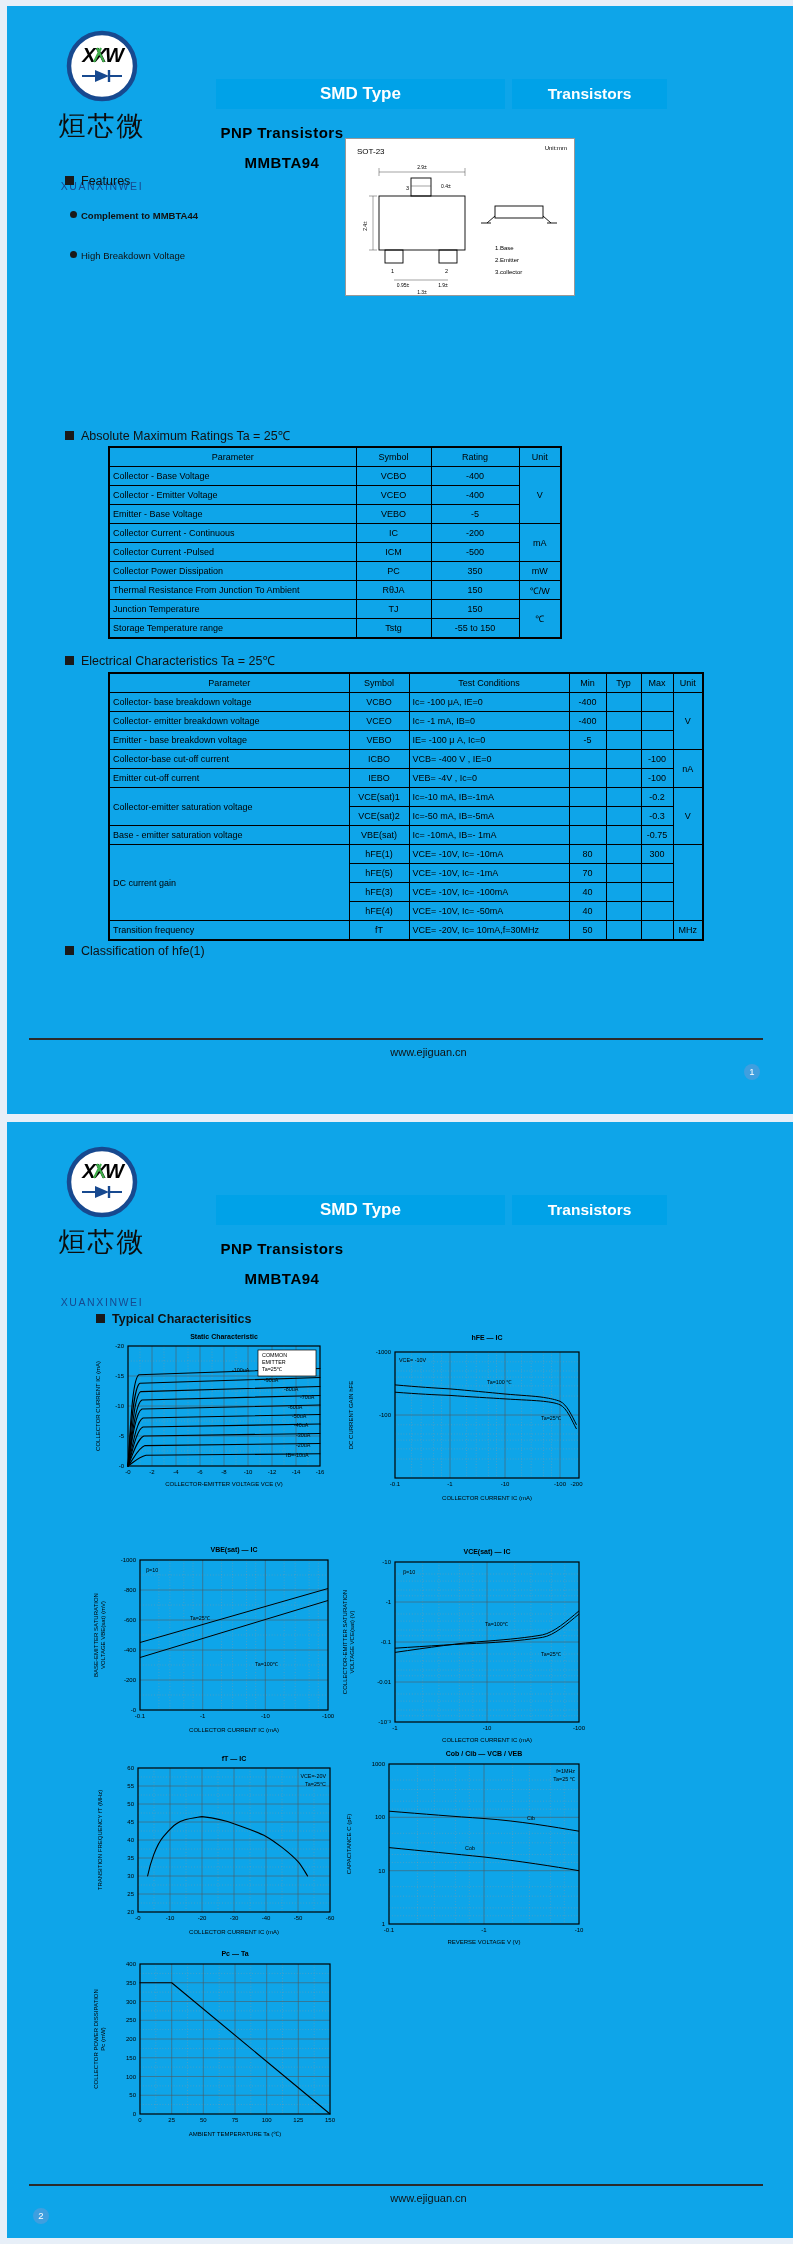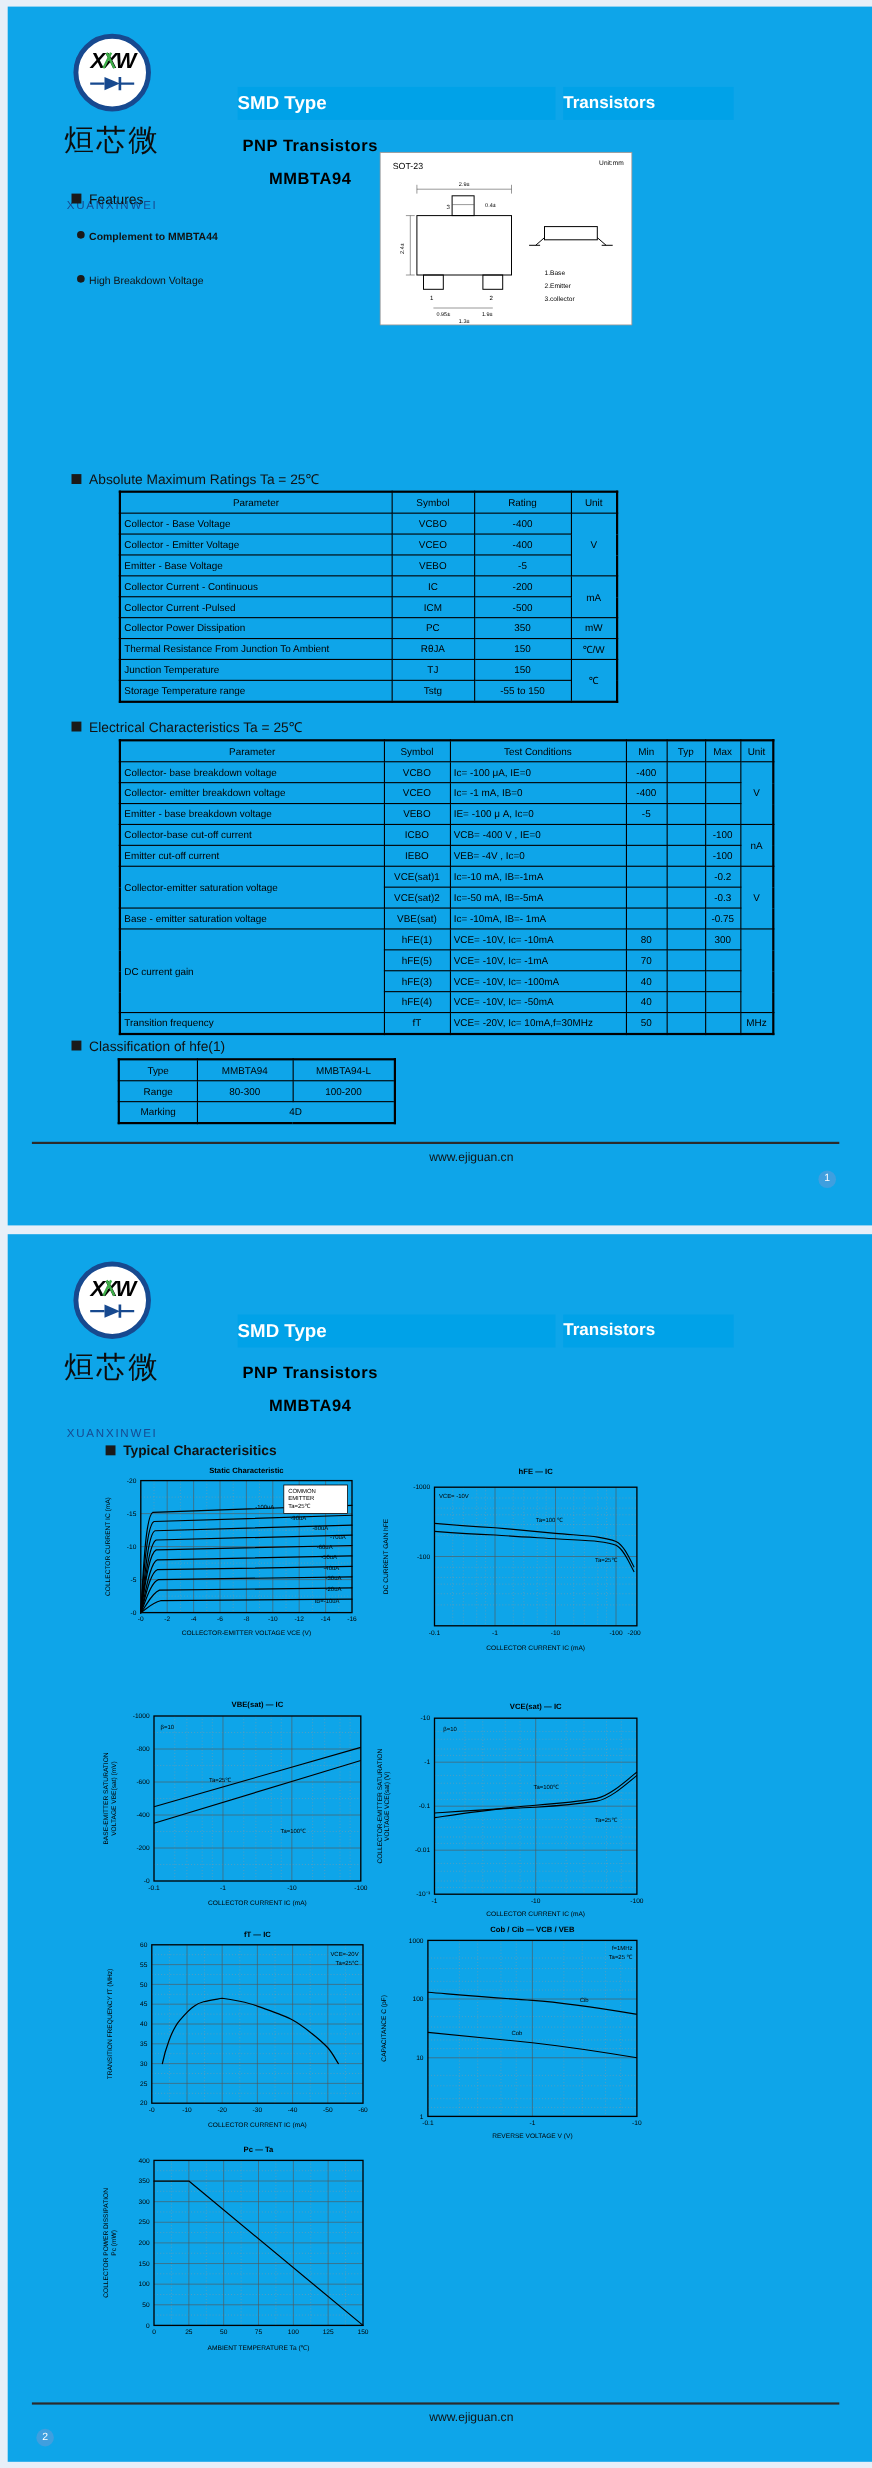--- a/index.html
+++ b/index.html
@@ -1,21 +1,21 @@
 <!DOCTYPE html>
 <html><head>
 <meta charset="utf-8">
 <style>
   html,body{margin:0;padding:0;background:#e7eff8;font-family:"Liberation Sans",sans-serif;color:#000;}
   .canvas{position:relative;width:793px;height:2244px;background:#e7eff8;overflow:hidden;}
   .page{position:absolute;left:7px;width:779px;background:#0ea5e9;padding-left:32px;}
   #page1{top:6px;height:1108px;}
   #page2{top:1122px;height:1116px;}
   .abs{position:absolute;}
-  .banner{background:#00a2e8;color:#fff;font-weight:bold;text-align:left;}
+  .banner{background:#00a2e8;color:#fff;font-weight:bold;text-align:center;}
   .doc-title{font-weight:bold;font-size:15px;text-align:center;letter-spacing:.5px;}
   .sec-head{font-size:12.5px;color:#111;}
   .sq{display:inline-block;width:9px;height:9px;background:#1a1a1a;margin-right:7px;}
   .dot{display:inline-block;width:7px;height:7px;background:#1a1a1a;border-radius:50%;margin-right:4px;vertical-align:1px;}
   .feat{font-size:9.5px;color:#111;}
   table{border-collapse:collapse;table-layout:fixed;}
   table.dt{border:2px solid #000;}
   .dt td,.dt th{border:1px solid #000;font-size:9px;font-weight:normal;padding:0 3px;height:18px;overflow:hidden;white-space:nowrap;}
   .dt th{text-align:center;}
   .c{text-align:center;}
@@ -287,43 +287,20 @@
             <td class="l">VCE= -20V, Ic= 10mA,f=30MHz</td>
             <td class="c">50</td>
             <td class="c"></td>
             <td class="c"></td>
             <td class="c">MHz</td>
           </tr>
   </tbody>
       </table>
 
   <div class="abs sec-head" style="left:58px;top:938px;"><span class="sq"></span><span>Classification of hfe(1)</span></div>
-  <table class="dt abs" style="left:100px;top:956px;width:251px;">
-    <colgroup>
-          <col style="width:71px">
-          <col style="width:87px">
-          <col style="width:93px">
-        </colgroup>
-    <tbody>
-          <tr>
-            <td class="c">Type</td>
-            <td class="c">MMBTA94</td>
-            <td class="c">MMBTA94-L</td>
-          </tr>
-    <tr>
-            <td class="c">Range</td>
-            <td class="c">80-300</td>
-            <td class="c">100-200</td>
-          </tr>
-    <tr>
-            <td class="c">Marking</td>
-            <td class="c" colspan="2">4D</td>
-          </tr>
-  </tbody>
-      </table>
 
   <div class="rule" style="left:22px;top:1032px;width:734px;"></div>
   <a class="url" style="top:1040px;">www.ejiguan.cn</a>
   <div class="pgc" style="left:737px;top:1058px;">1</div>
 </div>
 
 <div class="page" id="page2">
 
   <div class="abs" style="left:30px;top:22px;width:130px;text-align:center;">
     <svg width="76" height="76" viewBox="0 0 76 76">

